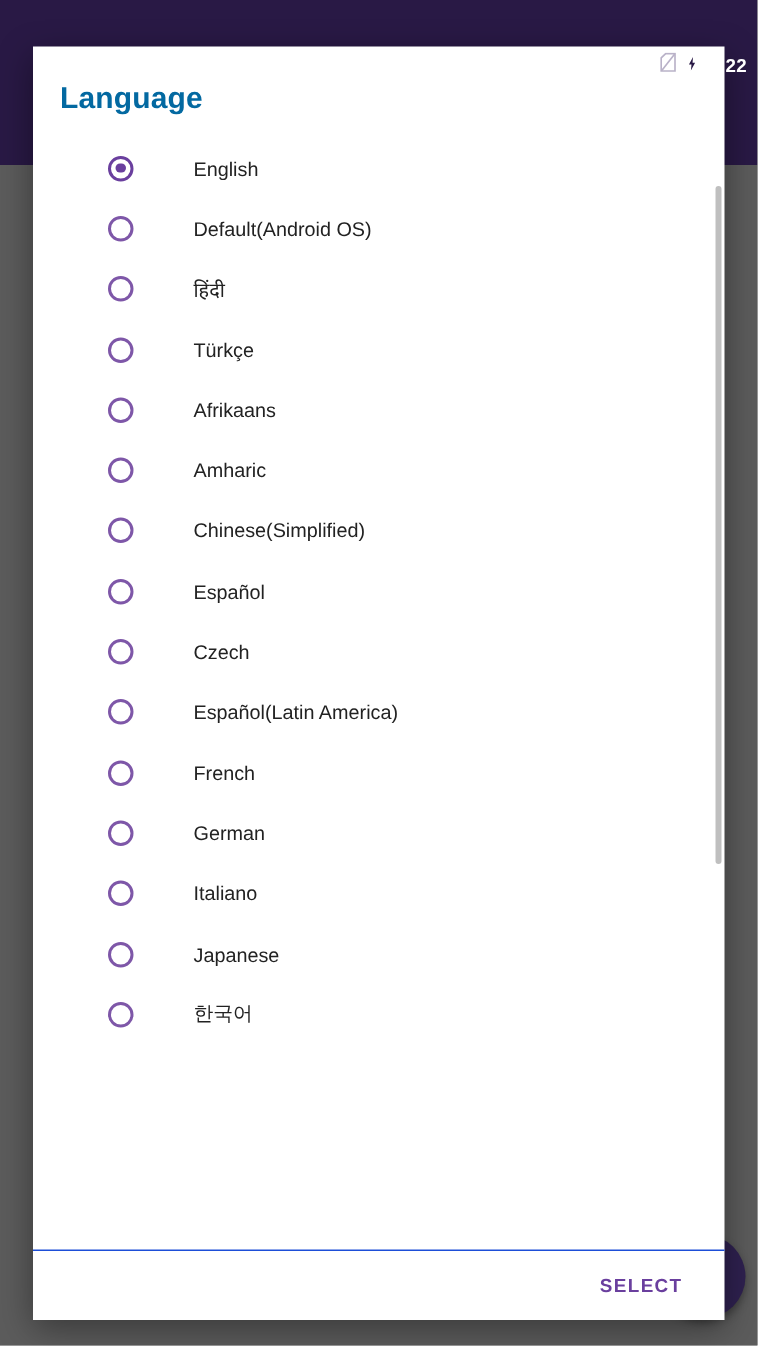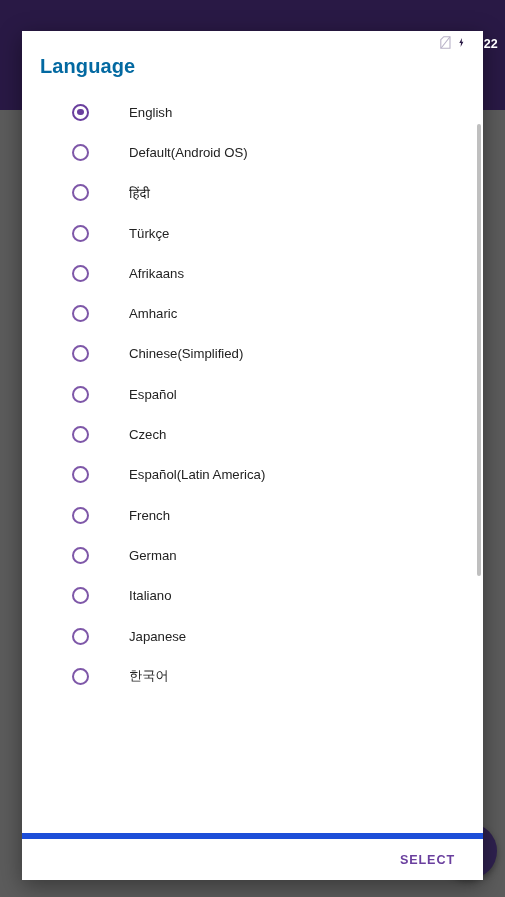--- a/index.html
+++ b/index.html
@@ -157,21 +157,21 @@
     width: 4px;
     height: 452px;
     background: #bfbfbf;
     border-radius: 2px;
   }
 
   
   #dialog-footer {
     flex: 0 0 auto;
     height: 47px;
-    border-top: 6px solid #1d4ed8;
+    border-top: 1px solid #1d4ed8;
     display: flex;
     align-items: center;
     justify-content: flex-end;
     padding-right: 20px;
   }
   #select-button {
     font-size: 12.6px;
     font-weight: bold;
     color: #6a3f9e;
     letter-spacing: 0.9px;

